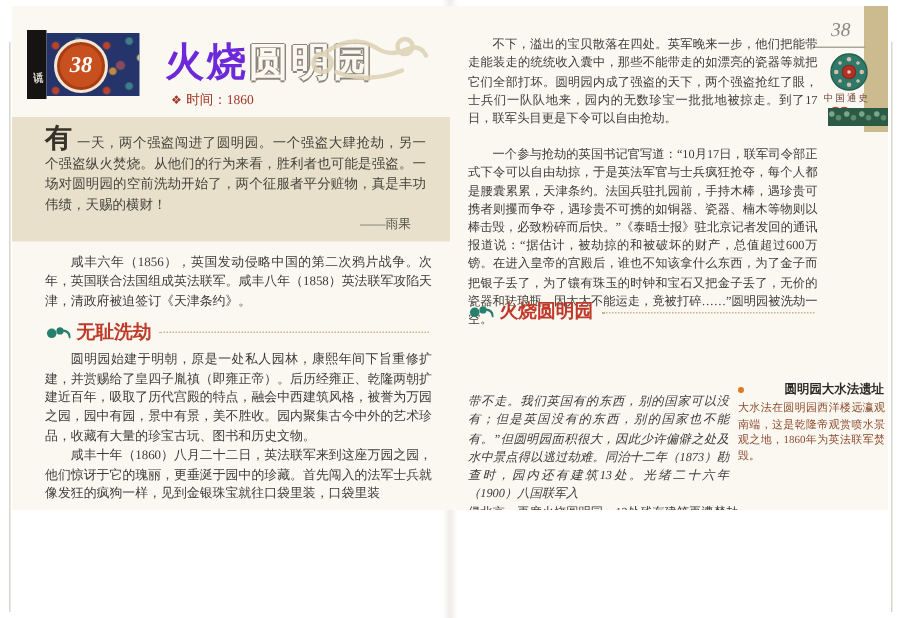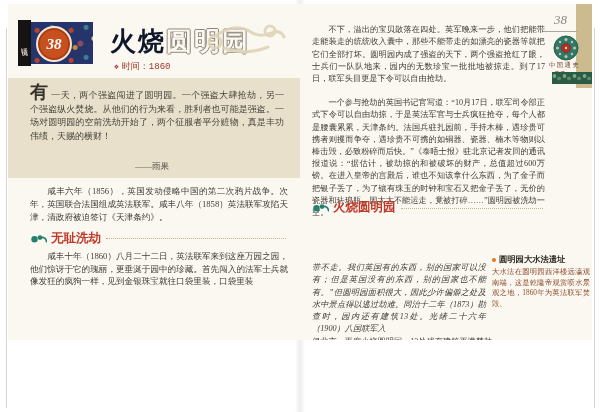--- a/index.html
+++ b/index.html
@@ -26,32 +26,32 @@
        radial-gradient(circle at 45% 72%, #8a4a5e 2.5px, rgba(0,0,0,0) 3.5px),
        radial-gradient(circle at 85% 55%, #d8c49a 2px, rgba(0,0,0,0) 3px),
        radial-gradient(circle at 30% 85%, #c08a3e 2px, rgba(0,0,0,0) 3px);
      background-size:34px 30px;}
   .badge-circle{position:absolute;left:5px;top:4px;width:32px;height:32px;border-radius:50%;
      background:#c8501e;border:2px solid #f3e6d2;box-shadow:inset 0 0 0 2px #a93d14;
      display:flex;align-items:center;justify-content:center;
      color:#fff;font-style:italic;font-weight:bold;font-size:15px;font-family:"Liberation Serif",serif;}
   .title{position:absolute;left:102px;top:20px;font-family:"Liberation Sans","DejaVu Sans",sans-serif;
          font-weight:bold;font-size:26px;letter-spacing:2px;white-space:nowrap;}
-  .title .t-red{color:#0f172a;}
+  .title .t-red{color:#6d28d9;}
   .title .t-outline{color:#fbf8f1;text-shadow:-1px 0 #8d867a,1px 0 #8d867a,0 -1px #8d867a,0 1px #8d867a;}
   .timeline{position:absolute;left:106px;top:56px;font-size:9px;color:#a13527;
-            font-family:Liberation Mono, monospace;}
+            font-family:Liberation Serif, serif;}
   .timeline .dia{font-size:8px;margin-right:3px;}
   .cloud{position:absolute;left:196px;top:14px;opacity:.85;}
 
   
   .intro{margin:2px 0 0 0;background:#e9e0cb;padding:8px 16px 5px 22px;}
   .intro-text{font-size:9px;line-height:13.6px;text-align:justify;color:#46433d;}
   .drop{font-size:18px;font-weight:bold;margin-right:3px;color:#35322c;}
-  .attr{text-align:center;font-size:8.5px;color:#55524a;padding-right:10px;margin-top:18px;}
+  .attr{text-align:right;font-size:8.5px;color:#55524a;padding-right:10px;margin-top:1px;}
 
   
   .pl-col{margin-left:22px;width:258px;}
   .para{font-size:8.6px;line-height:12.8px;text-align:justify;text-indent:2em;color:#3d3b37;margin:0;}
   .pl-col .p-first{margin-top:7px;}
   .sec-head{display:flex;align-items:center;margin:6px 0 3px 0;}
   .sec-title{color:#bf3a2a;font-weight:bold;font-size:12.5px;white-space:nowrap;margin-left:4px;
              font-family:"Liberation Sans","DejaVu Sans",sans-serif;}
   .sec-dots{flex:1;border-bottom:1px dotted #c8b488;height:1px;margin-left:5px;margin-right:2px;}
 
@@ -61,21 +61,21 @@
   .r-p2{left:12px;top:85px;width:233px;}
   .r-sec{position:absolute;left:12px;top:195px;width:233px;display:flex;align-items:center;}
   .r-lead{left:12px;top:210px;width:233px;}
   .r-mid{left:12px;top:250px;width:174px;text-indent:0;font-style:italic;}
   .r-tail{left:12px;top:324px;width:233px;text-indent:0;}
   .r-final{left:12px;top:342px;width:96px;}
 
   
   .sidebar{position:absolute;left:192px;top:250px;width:98px;}
   .sb-title{font-size:8.3px;font-weight:bold;color:#2e2b26;font-family:"Liberation Sans",sans-serif;
-            display:flex;align-items:center;margin-bottom:2px;}
+            display:flex;align-items:center;margin-bottom:2px;gap:24px;}
   .sb-bullet{width:4px;height:4px;background:#e07820;border-radius:50%;margin-right:3px;flex:0 0 auto;}
   .sb-text{font-size:7.3px;line-height:10.6px;color:#8d4a2c;text-align:justify;}
 
   
   .photo{position:absolute;left:110px;top:338px;width:180px;height:62px;overflow:hidden;background:#98958a;}
 
   
   .corner-num{position:absolute;left:254px;top:8px;font-style:italic;font-size:13px;color:#8b8b80;
               font-family:"Liberation Serif",serif;}
   .corner-line{position:absolute;left:242px;top:27px;width:35px;border-top:1px solid #aaa79a;}
@@ -142,20 +142,21 @@
         <svg width="17" height="11" viewBox="0 0 17 11">
           <g fill="#27806e" stroke="#27806e">
             <circle cx="4.5" cy="6.2" r="3.2" stroke="none"></circle>
             <circle cx="10" cy="4.6" r="2.4" stroke="none"></circle>
             <path d="M12 4.4 q4 .2 4.6 4.4" fill="none" stroke-width="1.6" stroke-linecap="round"></path>
           </g>
         </svg>
         <span class="sec-title">无耻洗劫</span>
         <span class="sec-dots"></span>
       </div>
+      <p class="para">圆明园始建于明朝，原是一处私人园林，康熙年间下旨重修扩建，并赏赐给了皇四子胤禛（即雍正帝）。后历经雍正、乾隆两朝扩建近百年，吸取了历代宫殿的特点，融会中西建筑风格，被誉为万园之园，园中有园，景中有景，美不胜收。园内聚集古今中外的艺术珍品，收藏有大量的珍宝古玩、图书和历史文物。</p>
       <p class="para">咸丰十年（1860）八月二十二日，英法联军来到这座万园之园，他们惊讶于它的瑰丽，更垂涎于园中的珍藏。首先闯入的法军士兵就像发狂的疯狗一样，见到金银珠宝就往口袋里装，口袋里装</p>
     </div>
 
     <div class="pn pn-left">104</div>
     <div class="tick tick-left"></div>
   </div>
 
   <div class="page page-right">
     <div class="tan-block"></div>
     <div class="corner-num">38</div>

